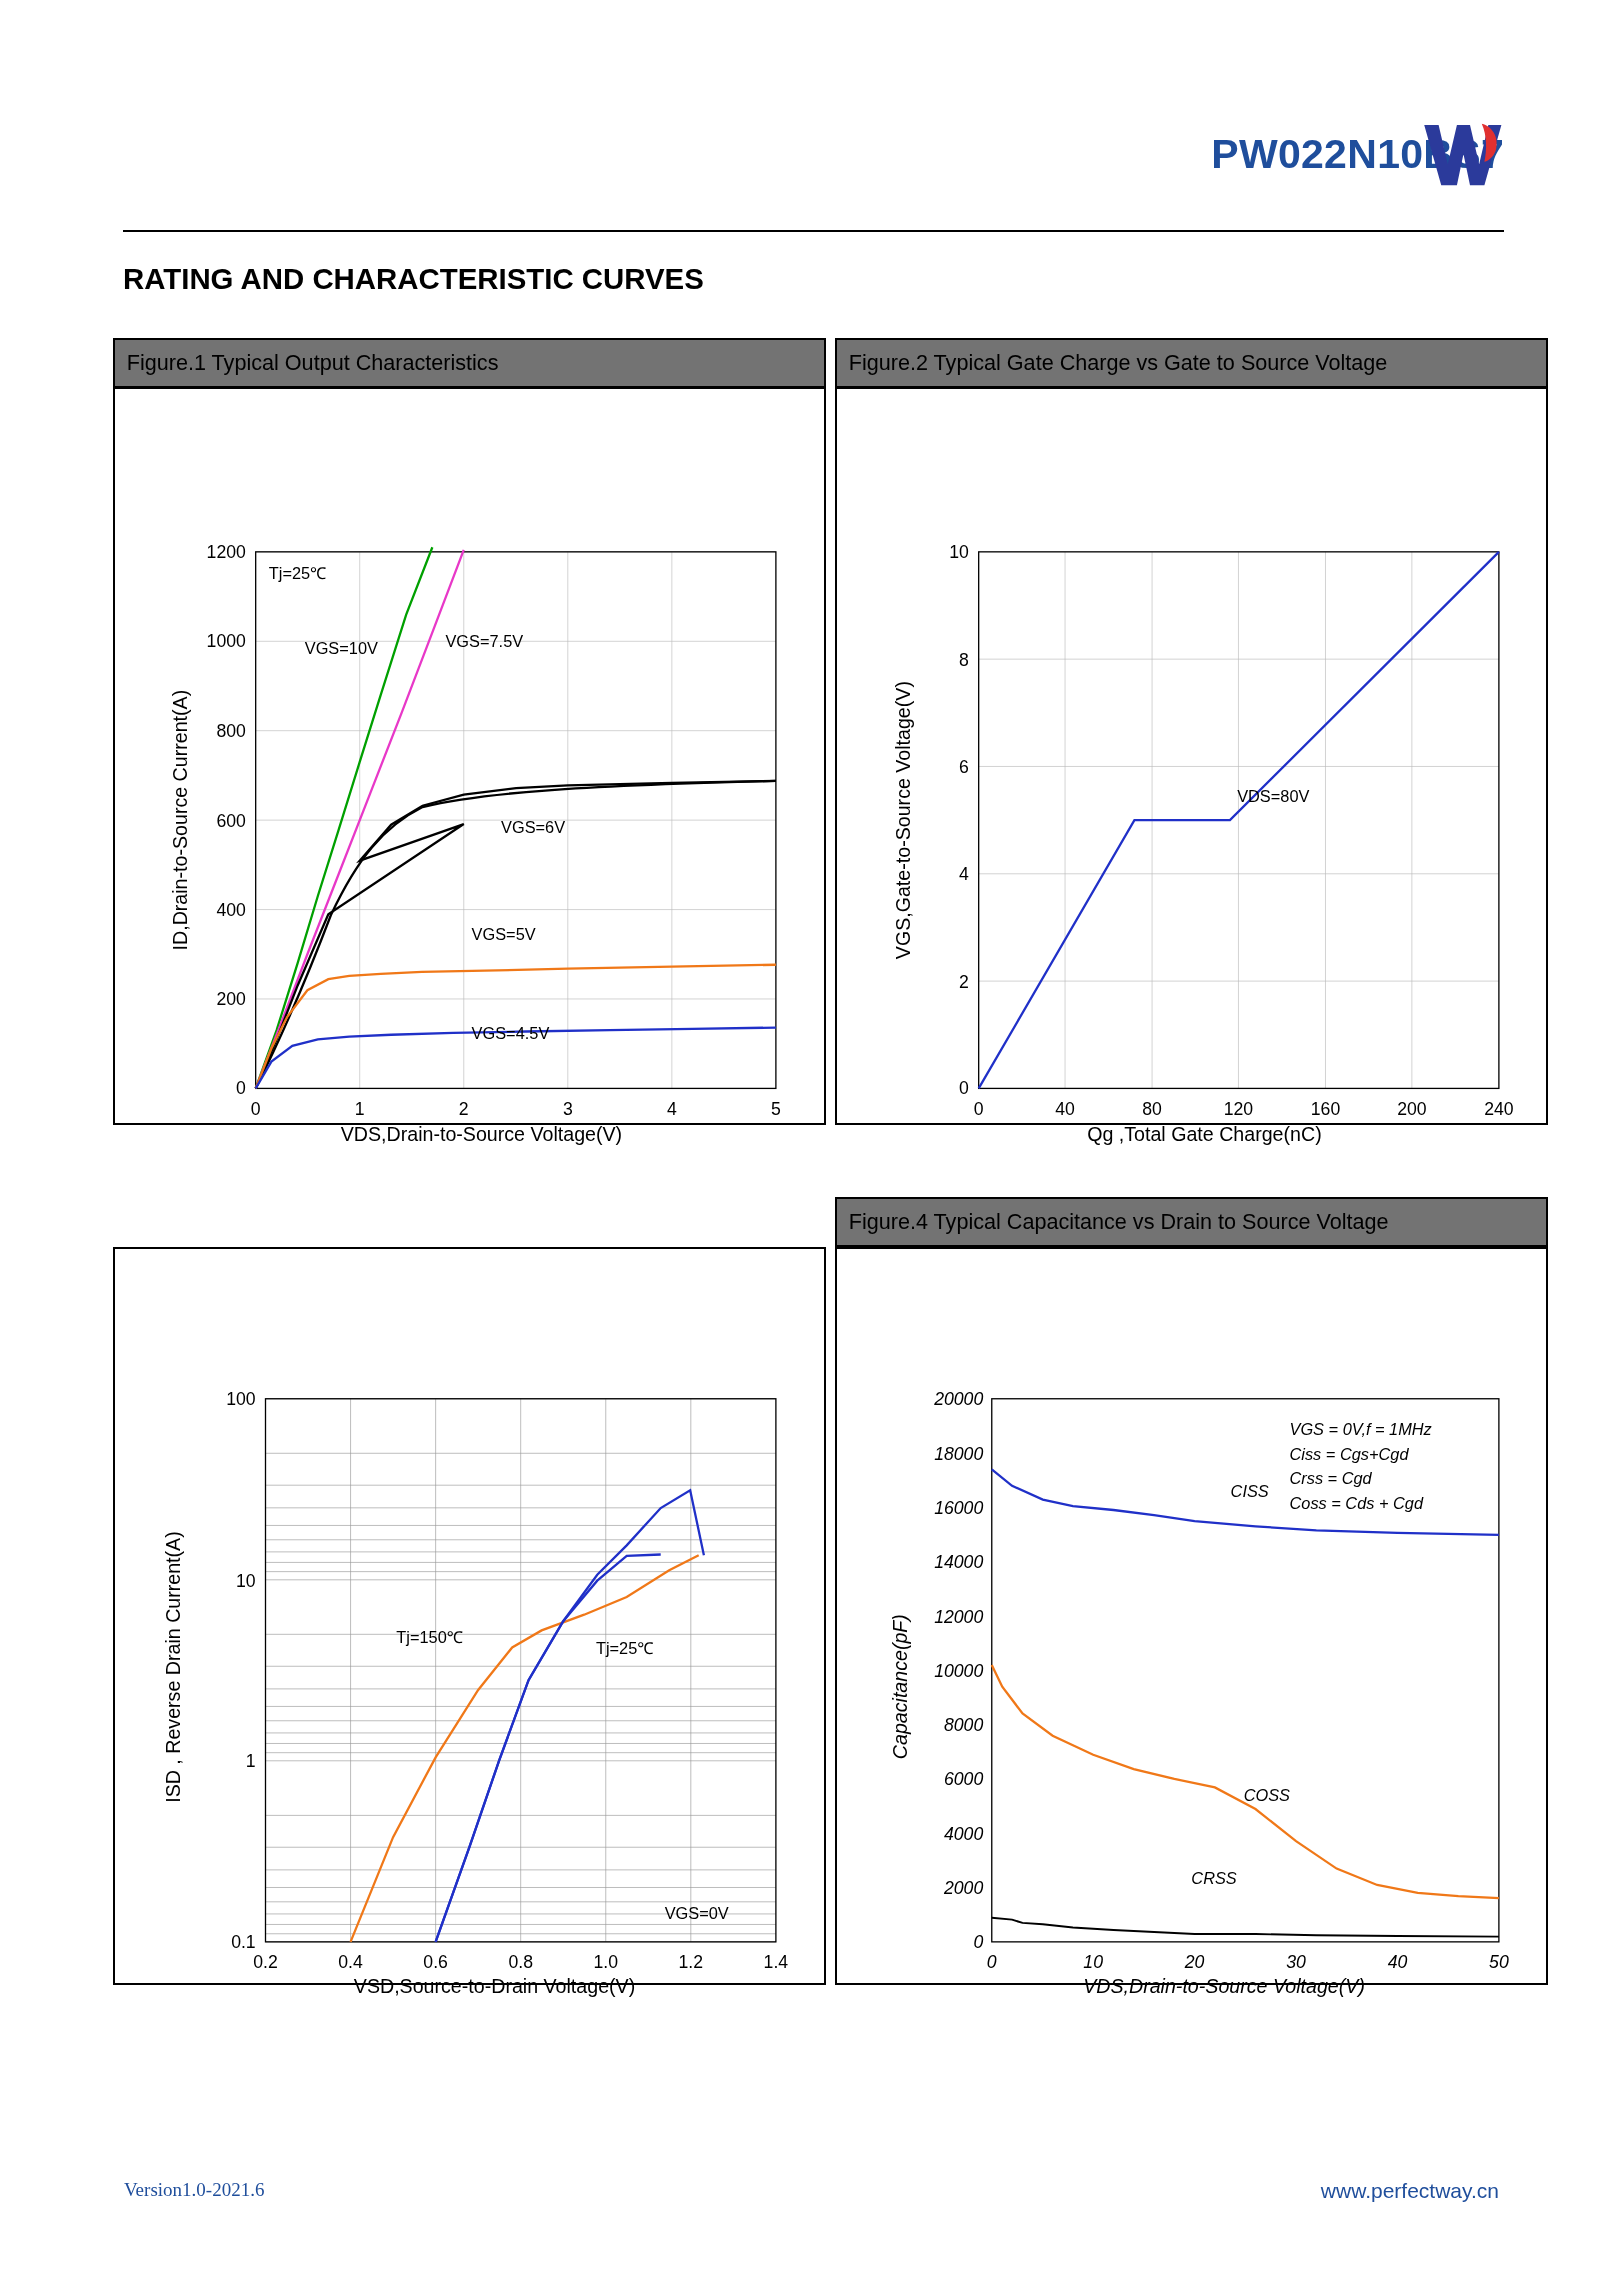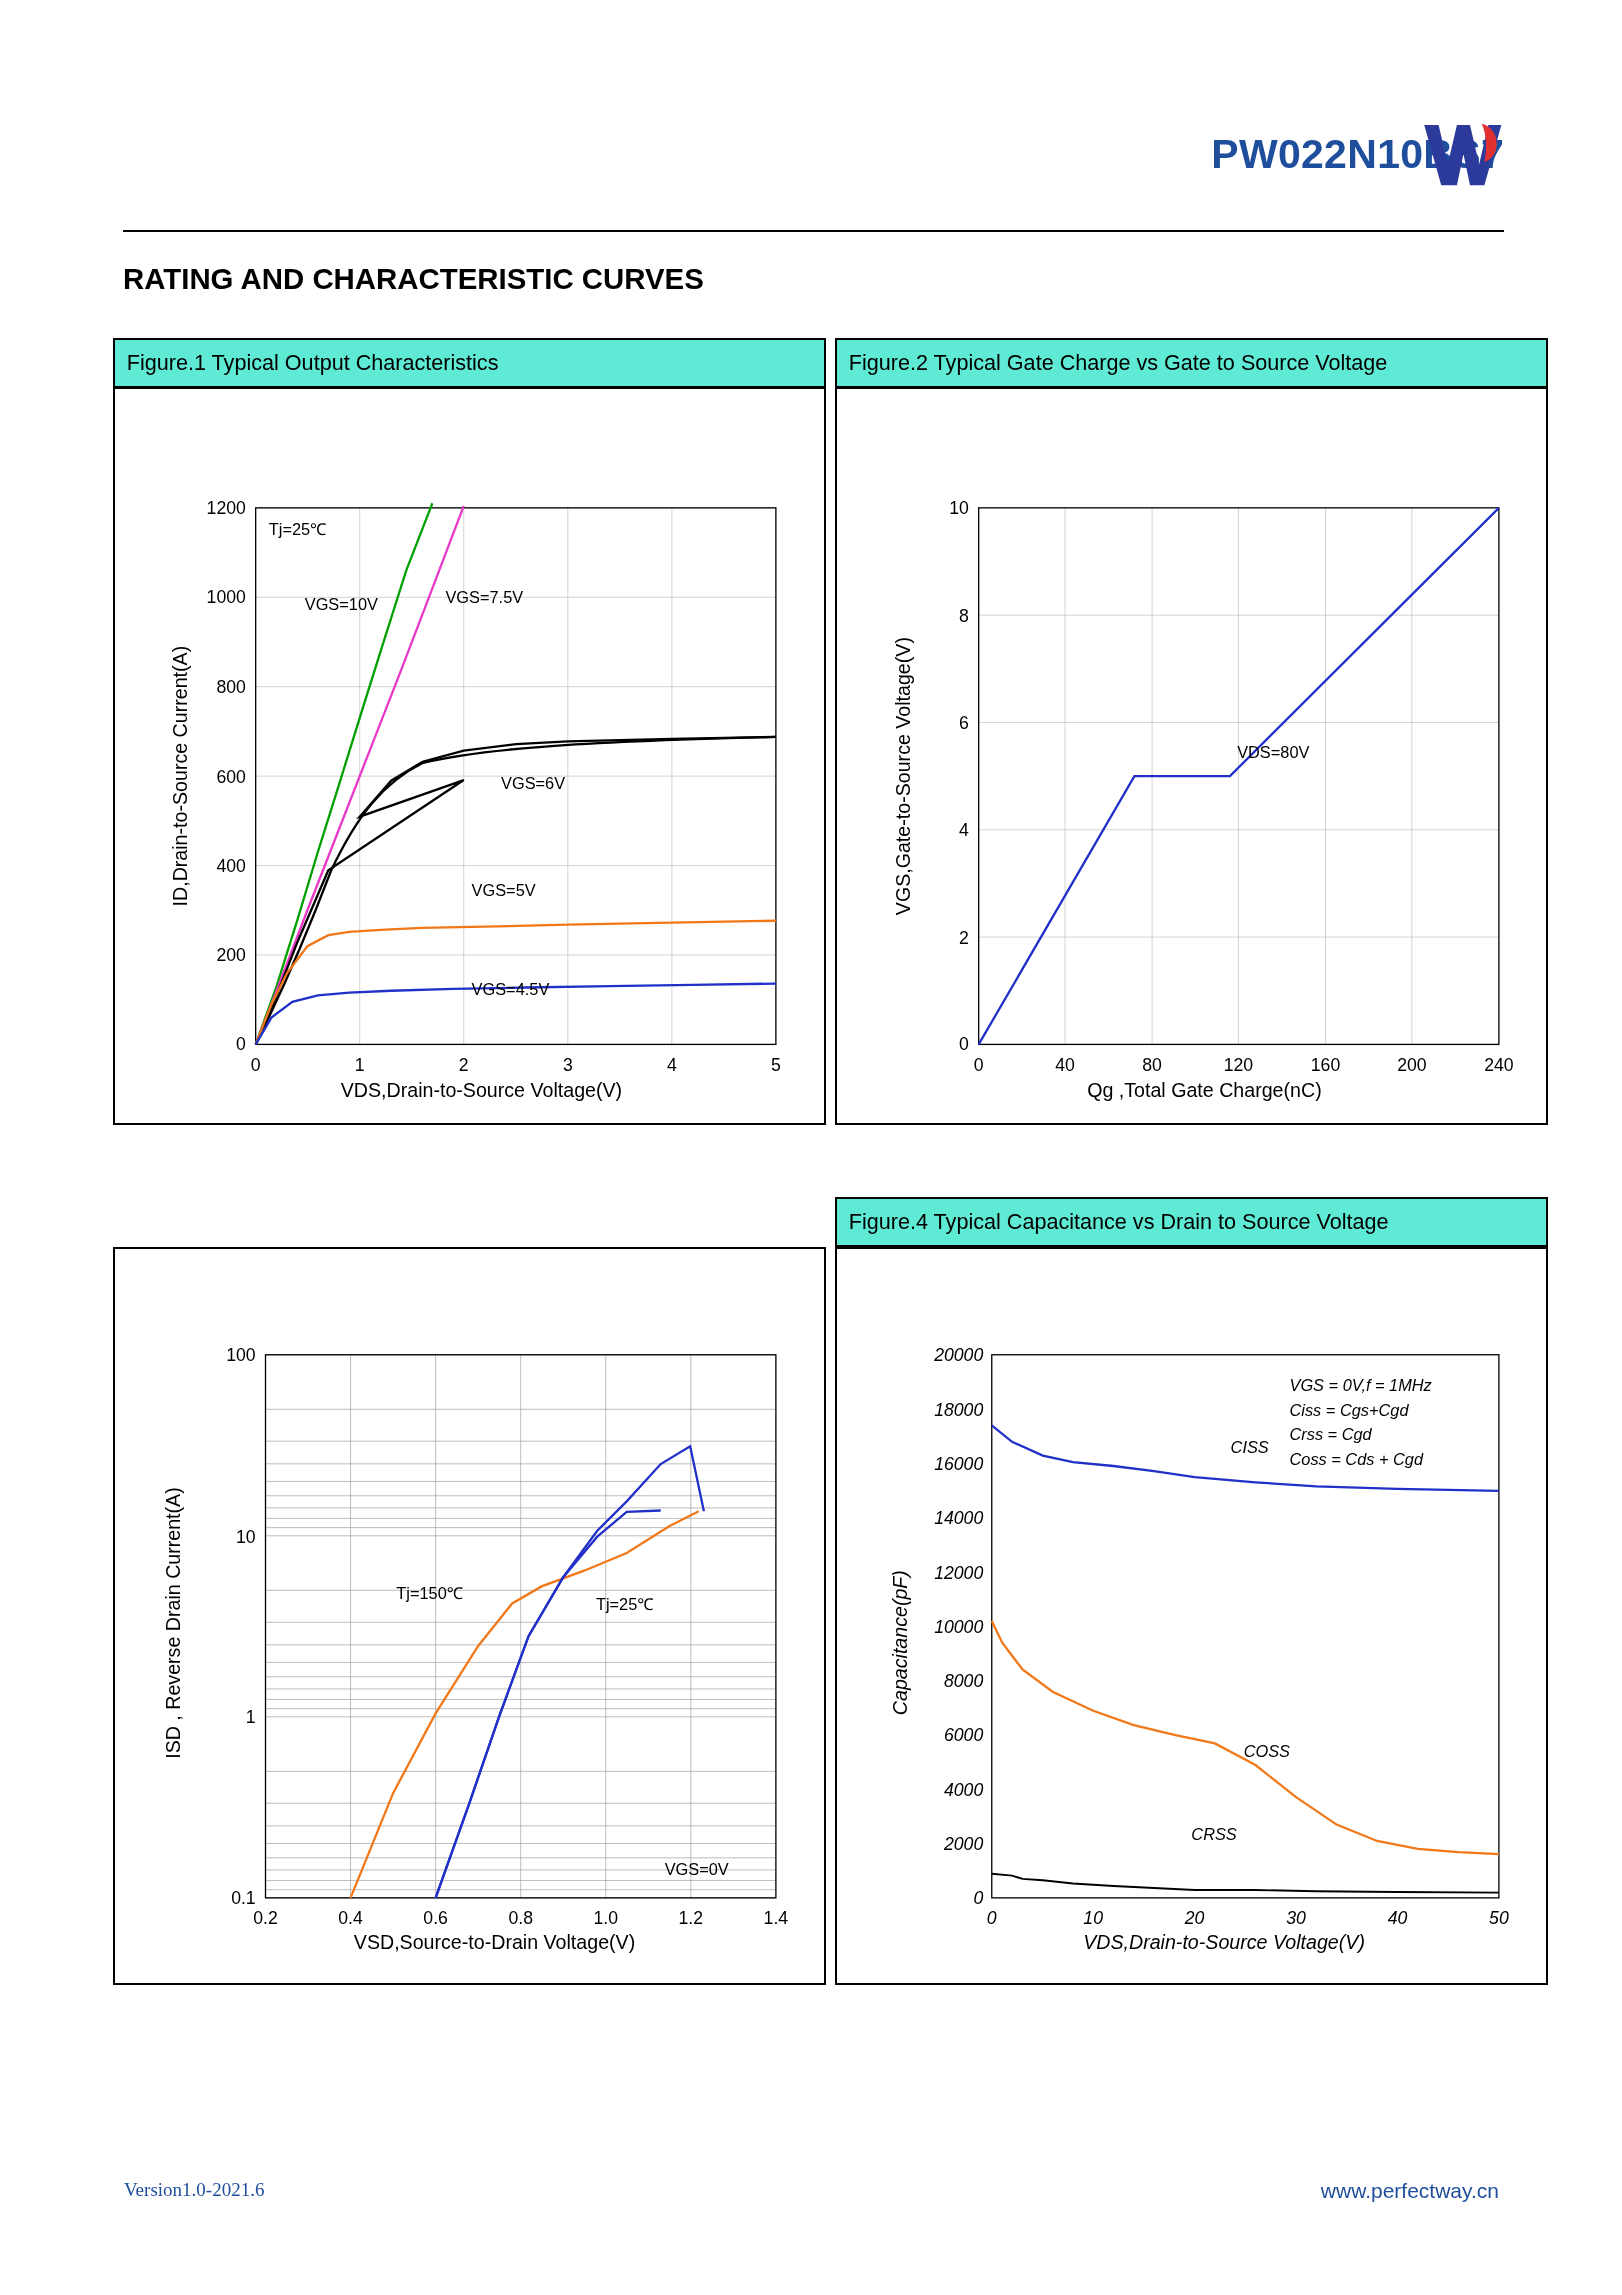--- a/index.html
+++ b/index.html
@@ -29,23 +29,23 @@
   .section-title {
     position:absolute; left:123px; top:262px;
     font-size:29.4px; font-weight:bold; color:#000;
   }
 
   
   .fig-block { position:absolute; border:2.6px solid #000; box-sizing:border-box; }
   .fig-caption-box {
     position:absolute; border:2px solid #000; box-sizing:border-box;
     display:flex; align-items:center; padding-left:11.8px;
-    font-size:21.6px; background:#5eead4;
-  }
-  .fig-body { position:absolute; overflow:hidden; }
+    font-size:21.6px; background:#737373;
+  }
+  .fig-body { position:absolute; overflow:hidden;margin-top:44px; }
   svg text { font-family:"Liberation Sans", sans-serif; }
 
   
   .footer-left {
     position:absolute; left:124px; top:2179px;
     font-size:19px; color:#1F4E9C; font-family:"Liberation Serif", serif;
   }
   .footer-right {
     position:absolute; right:124px; top:2179px;
     font-size:21px; color:#1F4E9C; font-family:Liberation Sans, sans-serif;

